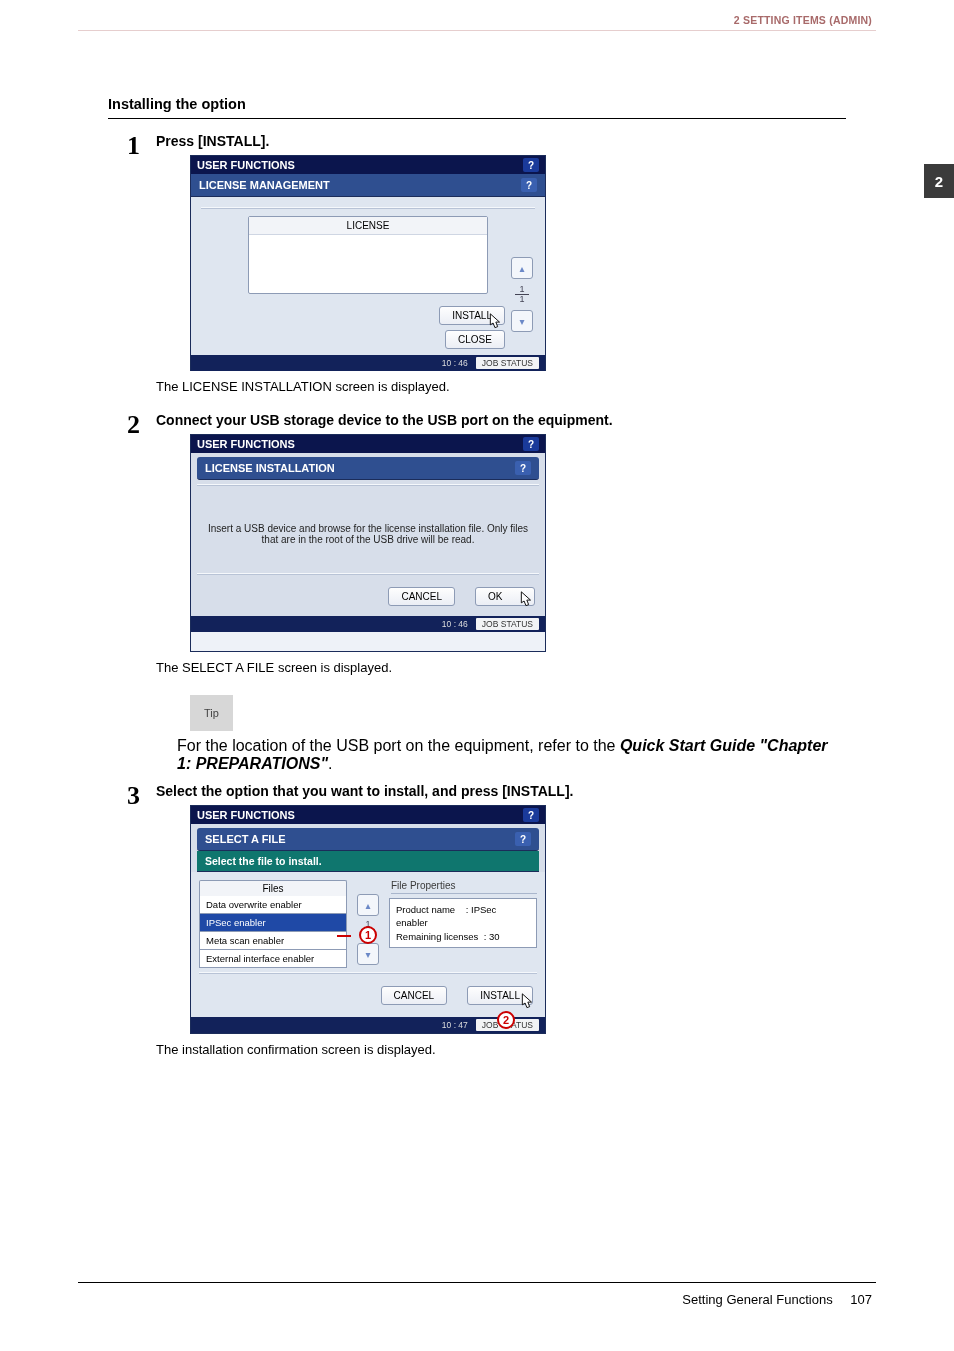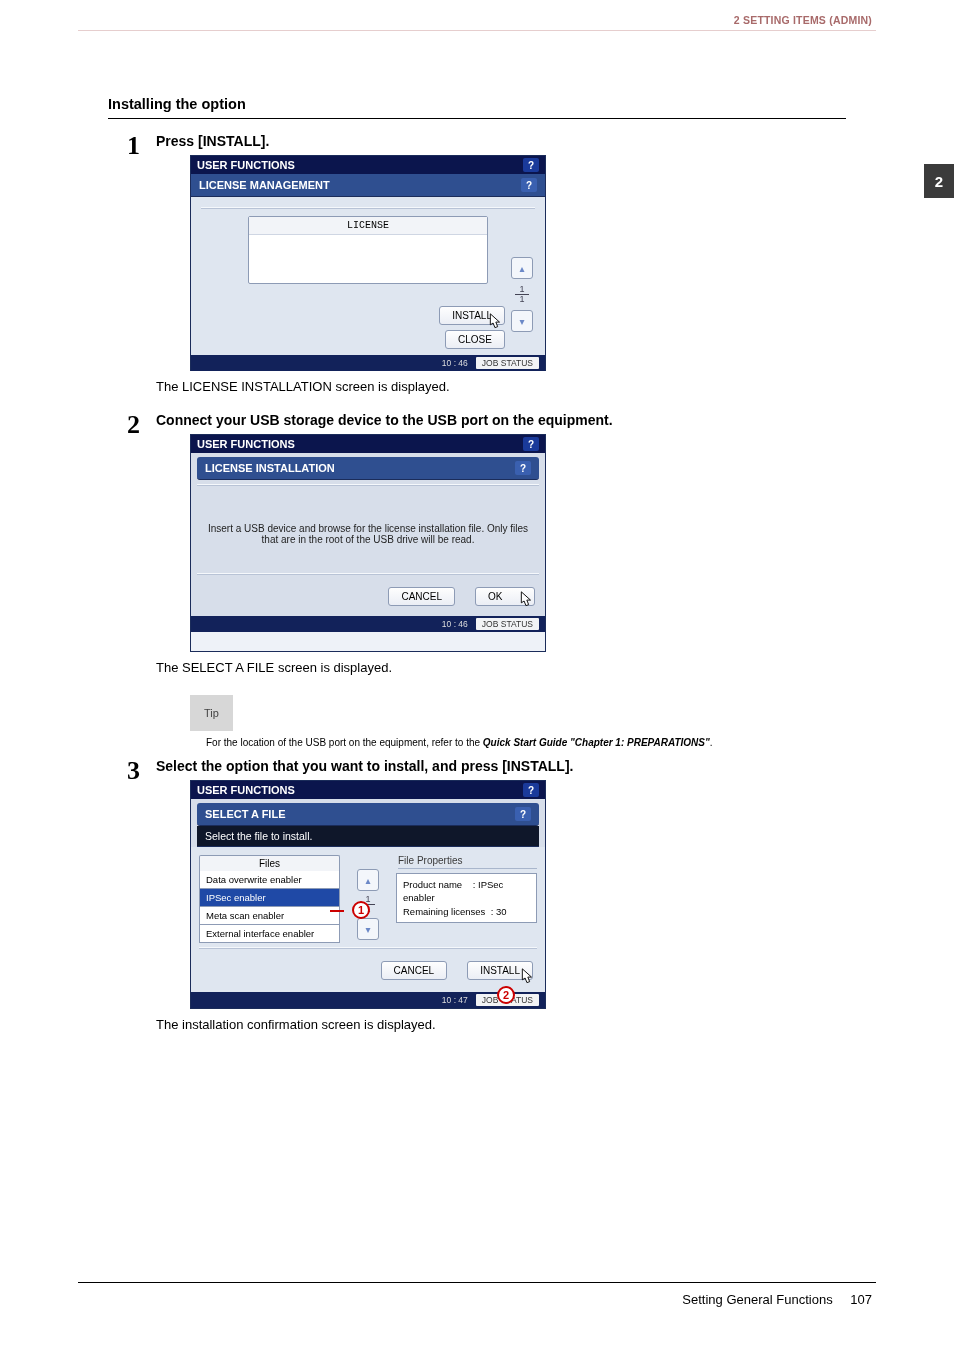--- a/index.html
+++ b/index.html
@@ -16,21 +16,21 @@
   .section-heading { font-weight: bold; font-size: 14.5px; margin-bottom: 6px; }
   .section-rule { border: none; border-top: 1px solid #000; margin-bottom: 14px; }
 
   .step { display: grid; grid-template-columns: 34px 1fr; column-gap: 14px; margin-bottom: 8px; }
   .step-num { font-family: "Times New Roman", Times, serif; font-weight: bold; font-size: 26px; line-height: 1; text-align: right; padding-right: 2px; }
   .step-body { font-size: 14px; }
   .step-title { font-weight: bold; margin-bottom: 6px; }
   .note-text { font-size: 13px; margin: 6px 0 10px 0; }
 
   .tip-bar { display: inline-block; background: #d7d7d7; color: #444; font-size: 11px; padding: 12px 14px; margin: 10px 0 6px 34px; }
-  .tip-para { font-size: 10px; margin-left: 50px; }
+  .tip-para { font-size: 16px; margin-left: 21px; }
 
   .shot { position: relative; width: 356px; border: 1px solid #1b2c5a; background: #eef2f8; margin: 4px 0 8px 34px; }
   .shot-header { background: #0b154d; color: #fff; font-size: 11px; font-weight: bold; padding: 2px 6px; display: flex; justify-content: space-between; align-items: center; }
   .help-icon { width: 16px; height: 14px; background: #1a3a9a; color: #fff; display: inline-flex; align-items: center; justify-content: center; font-size: 10px; border-radius: 2px; }
   .shot-subheader { background: #2f4f90; color: #fff; font-size: 11px; font-weight: bold; padding: 4px 8px; display: flex; justify-content: space-between; align-items: center; border-bottom: 1px solid #1b2c5a; }
   .shot-subheader .help-icon { background: #3a60b0; }
 
   .shot-body { background: #dfe6f0; padding: 10px 10px 6px 10px; }
   .hline { border-top: 1px solid #f5f8fc; border-bottom: 1px solid #b8c3d6; margin-bottom: 1px; }
 
@@ -46,37 +46,37 @@
   .btn-install { position: relative; }
   .pointer { position: absolute; width: 22px; height: 22px; }
   .pointer svg { width: 22px; height: 22px; }
 
   .shot-footer { background: #12225a; color: #ddd; font-size: 8.5px; display: flex; justify-content: flex-end; align-items: center; padding: 2px 6px; gap: 8px; }
   .job-status { background: #f2f3f5; color: #333; padding: 1px 6px; border-radius: 1px; font-size: 8.5px; }
 
   .btn-row { display: flex; justify-content: flex-end; gap: 20px; margin: 12px 4px 6px 0; }
 
   
-  .s3-body { display: grid; grid-template-columns: 1fr 22px 1fr; gap: 17px; background: #dfe6f0; padding: 8px 8px 4px 8px; position: relative; }
+  .s3-body { display: grid; grid-template-columns: 1fr 22px 1fr; gap: 10px; background: #dfe6f0; padding: 8px 8px 4px 8px; position: relative; }
   .files-col .th { text-align: center; background: #f2f4f8; border: 1px solid #8d9bb5; border-bottom: none; border-radius: 2px 2px 0 0; font-size: 10px; padding: 2px 0; }
   .file-item { border: 1px solid #8d9bb5; border-top: none; background: #fff; font-size: 9.5px; padding: 3px 6px; }
   .file-item.selected { background: #1f49a6; color: #fff; }
   .s3-scroll { display: flex; flex-direction: column; align-items: center; gap: 4px; padding-top: 14px; }
   .prop-title { font-size: 10px; color: #3a3a3a; margin: 0 0 4px 2px; border-bottom: 1px solid #a9b6cc; padding-bottom: 2px; }
   .prop-box { border: 1px solid #8d9bb5; background: #fff; font-size: 9.5px; padding: 4px 6px; line-height: 1.4; }
 
   .callout-badge { width: 18px; height: 18px; border: 2px solid #c00; border-radius: 50%; color: #c00; font-weight: bold; font-size: 11px; display: inline-flex; align-items: center; justify-content: center; background: #fff; }
   .callout-leader { position: absolute; border-top: 2px solid #c00; }
 
   .footer-line { position: absolute; bottom: 68px; left: 78px; right: 78px; border-top: 1px solid #000; }
   .footer-text { position: absolute; bottom: 44px; right: 82px; font-size: 13px; }
   .footer-text .pnum { margin-left: 14px; }
 
   .msg-text { font-size: 10px; text-align: center; color: #222; padding: 36px 10px 28px; }
-  .sub-bread { background: #0f172a; color: #fff; font-size: 10.5px; padding: 4px 8px; border-bottom: 1px solid #1b2c5a; }
+  .sub-bread { background: #0f766e; color: #fff; font-size: 10.5px; padding: 4px 8px; border-bottom: 1px solid #1b2c5a; font-weight: bold; }
 
 </style>
 </head>
 <body>
 <div class="page">
 
 <div class="running-head">2 SETTING ITEMS (ADMIN)</div>
 <div class="running-head-line"></div>
 
 <div class="side-tab">2</div>
@@ -95,21 +95,21 @@
           <span>USER FUNCTIONS</span>
           <span class="help-icon">?</span>
         </div>
         <div class="shot-subheader">
           <span>LICENSE MANAGEMENT</span>
           <span class="help-icon">?</span>
         </div>
         <div class="shot-body" style="position:relative; height:158px;">
           <div class="hline"></div>
           <div style="height:6px;"></div>
-          <div class="lic-table" style="height:68px;font-family:Liberation Mono, monospace;">
+          <div class="lic-table" style="height:78px;">
             <div class="th">LICENSE</div>
           </div>
           <div class="scroll-col">
             <div class="arrow-btn">▴</div>
             <div class="frac">
               <div>1</div>
               <div class="d"></div>
               <div>1</div>
             </div>
             <div class="arrow-btn">▾</div>

